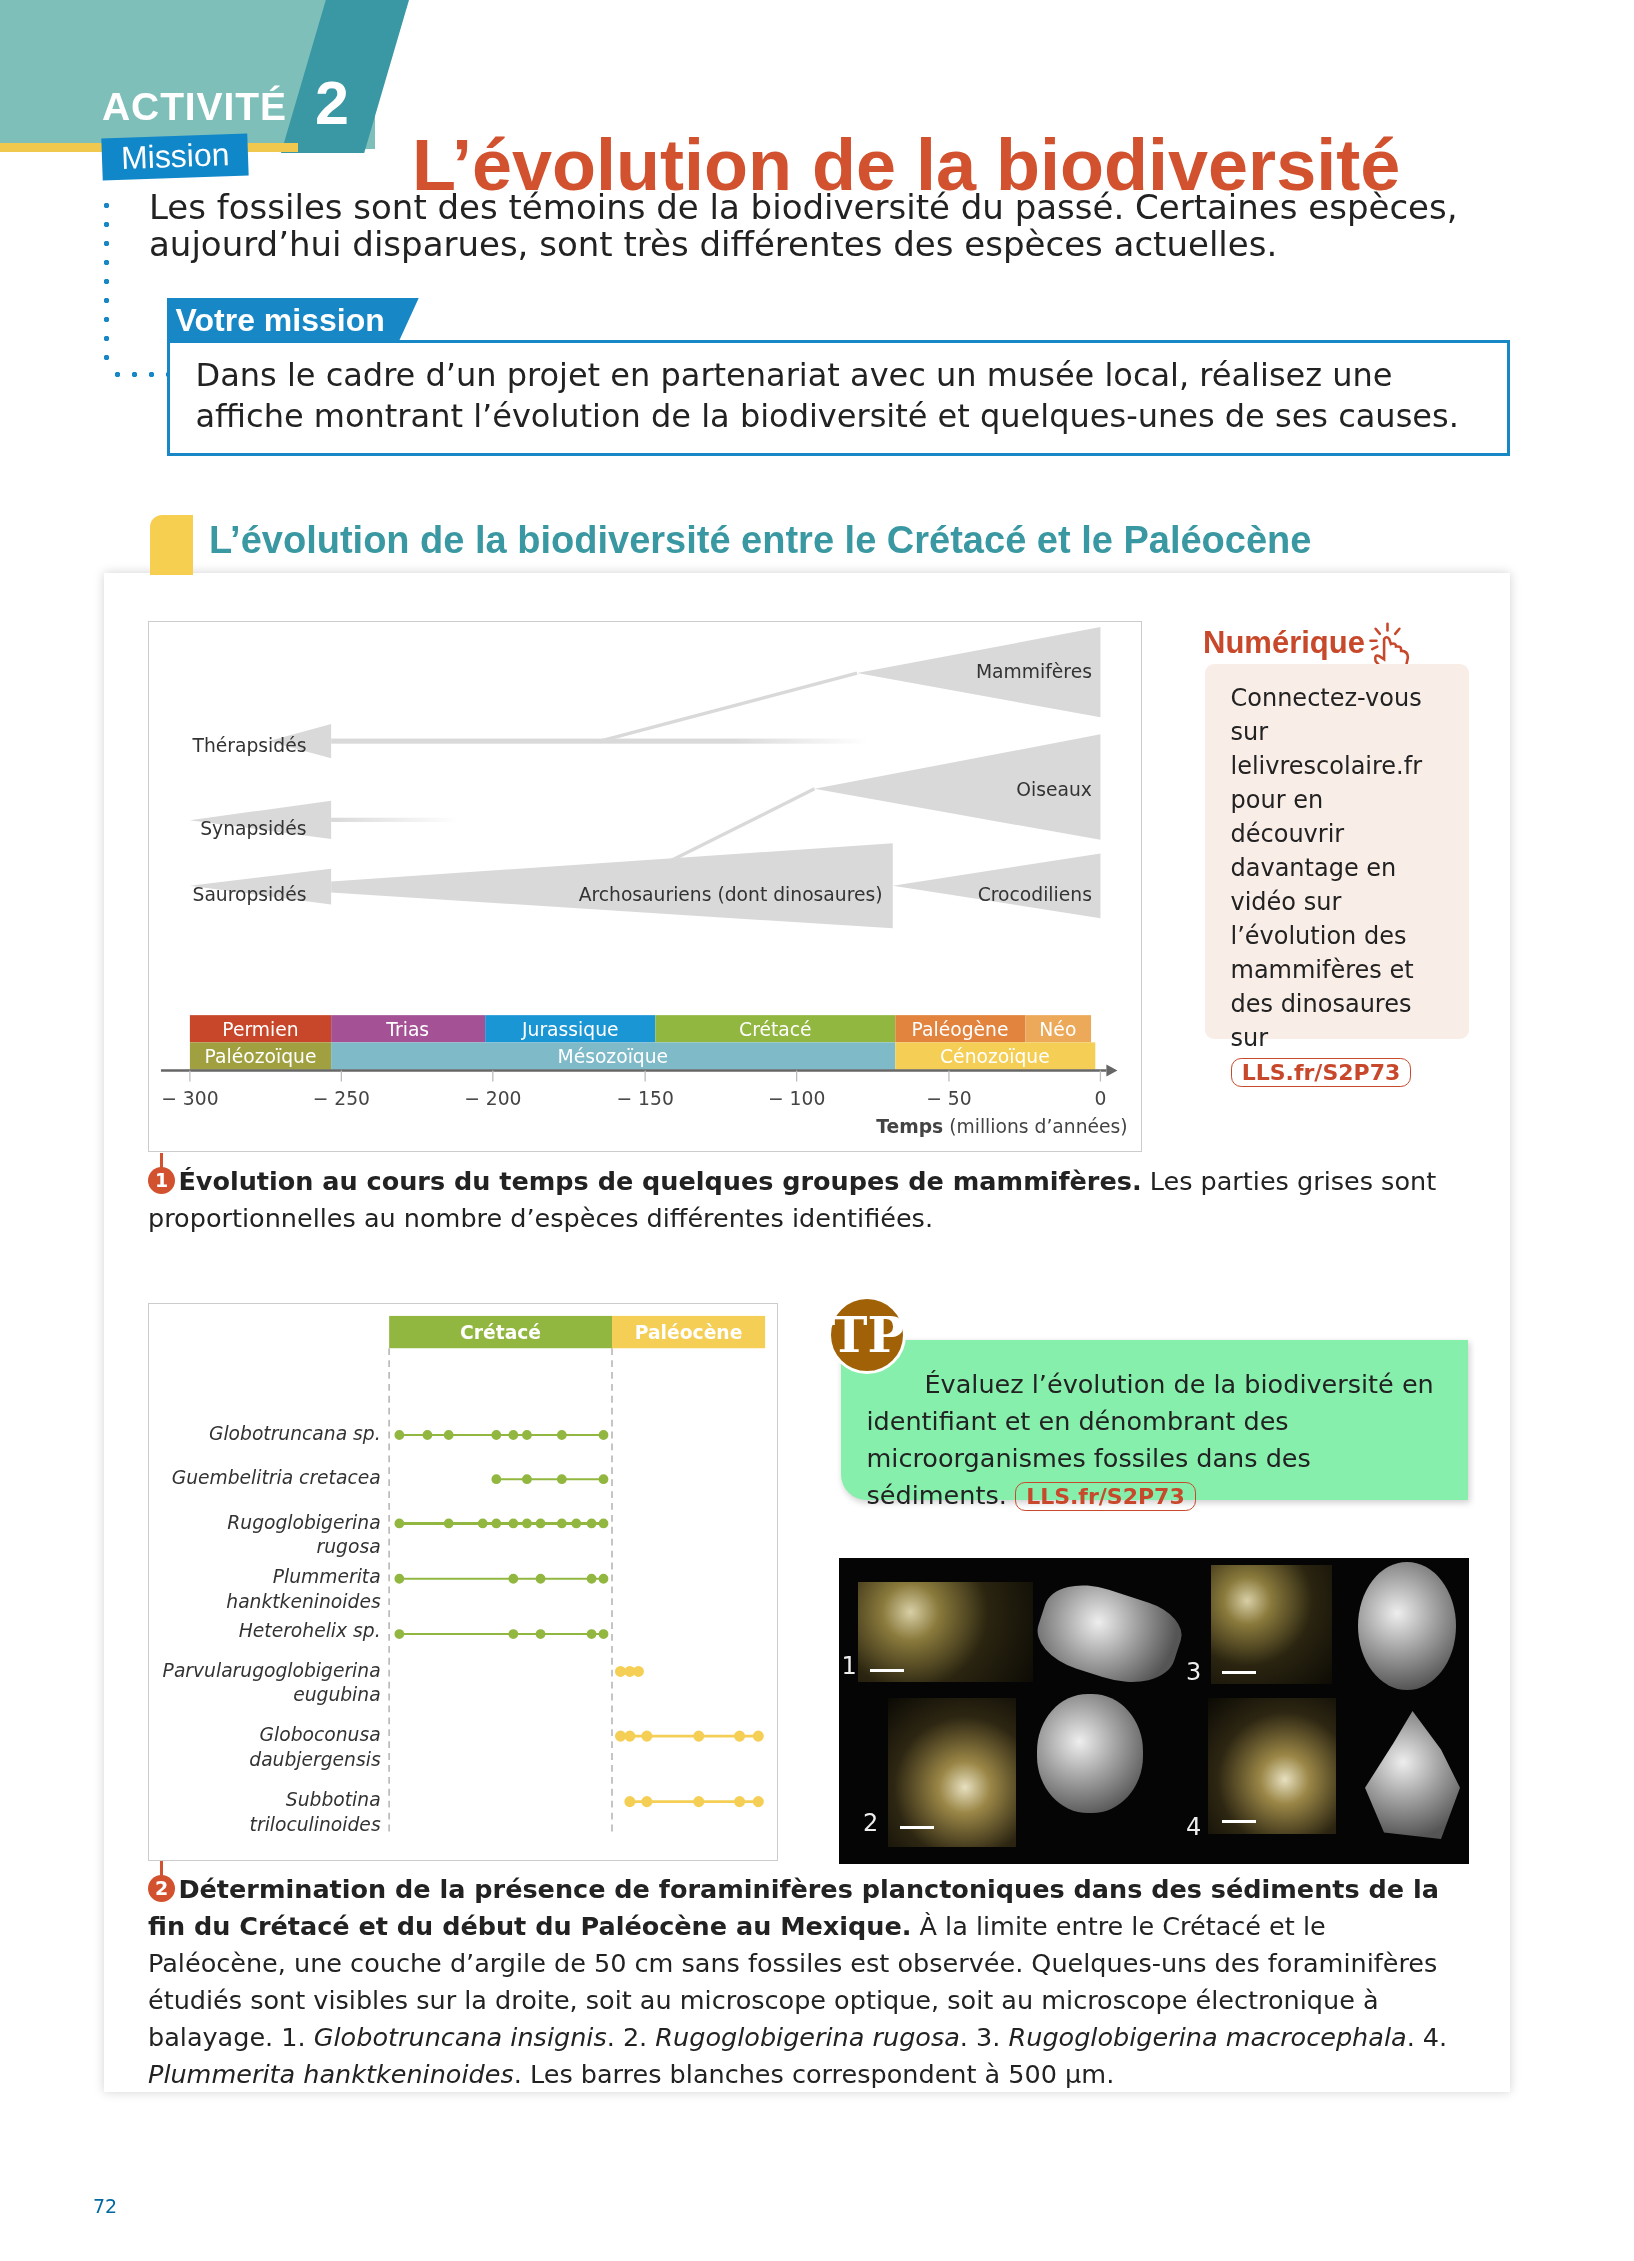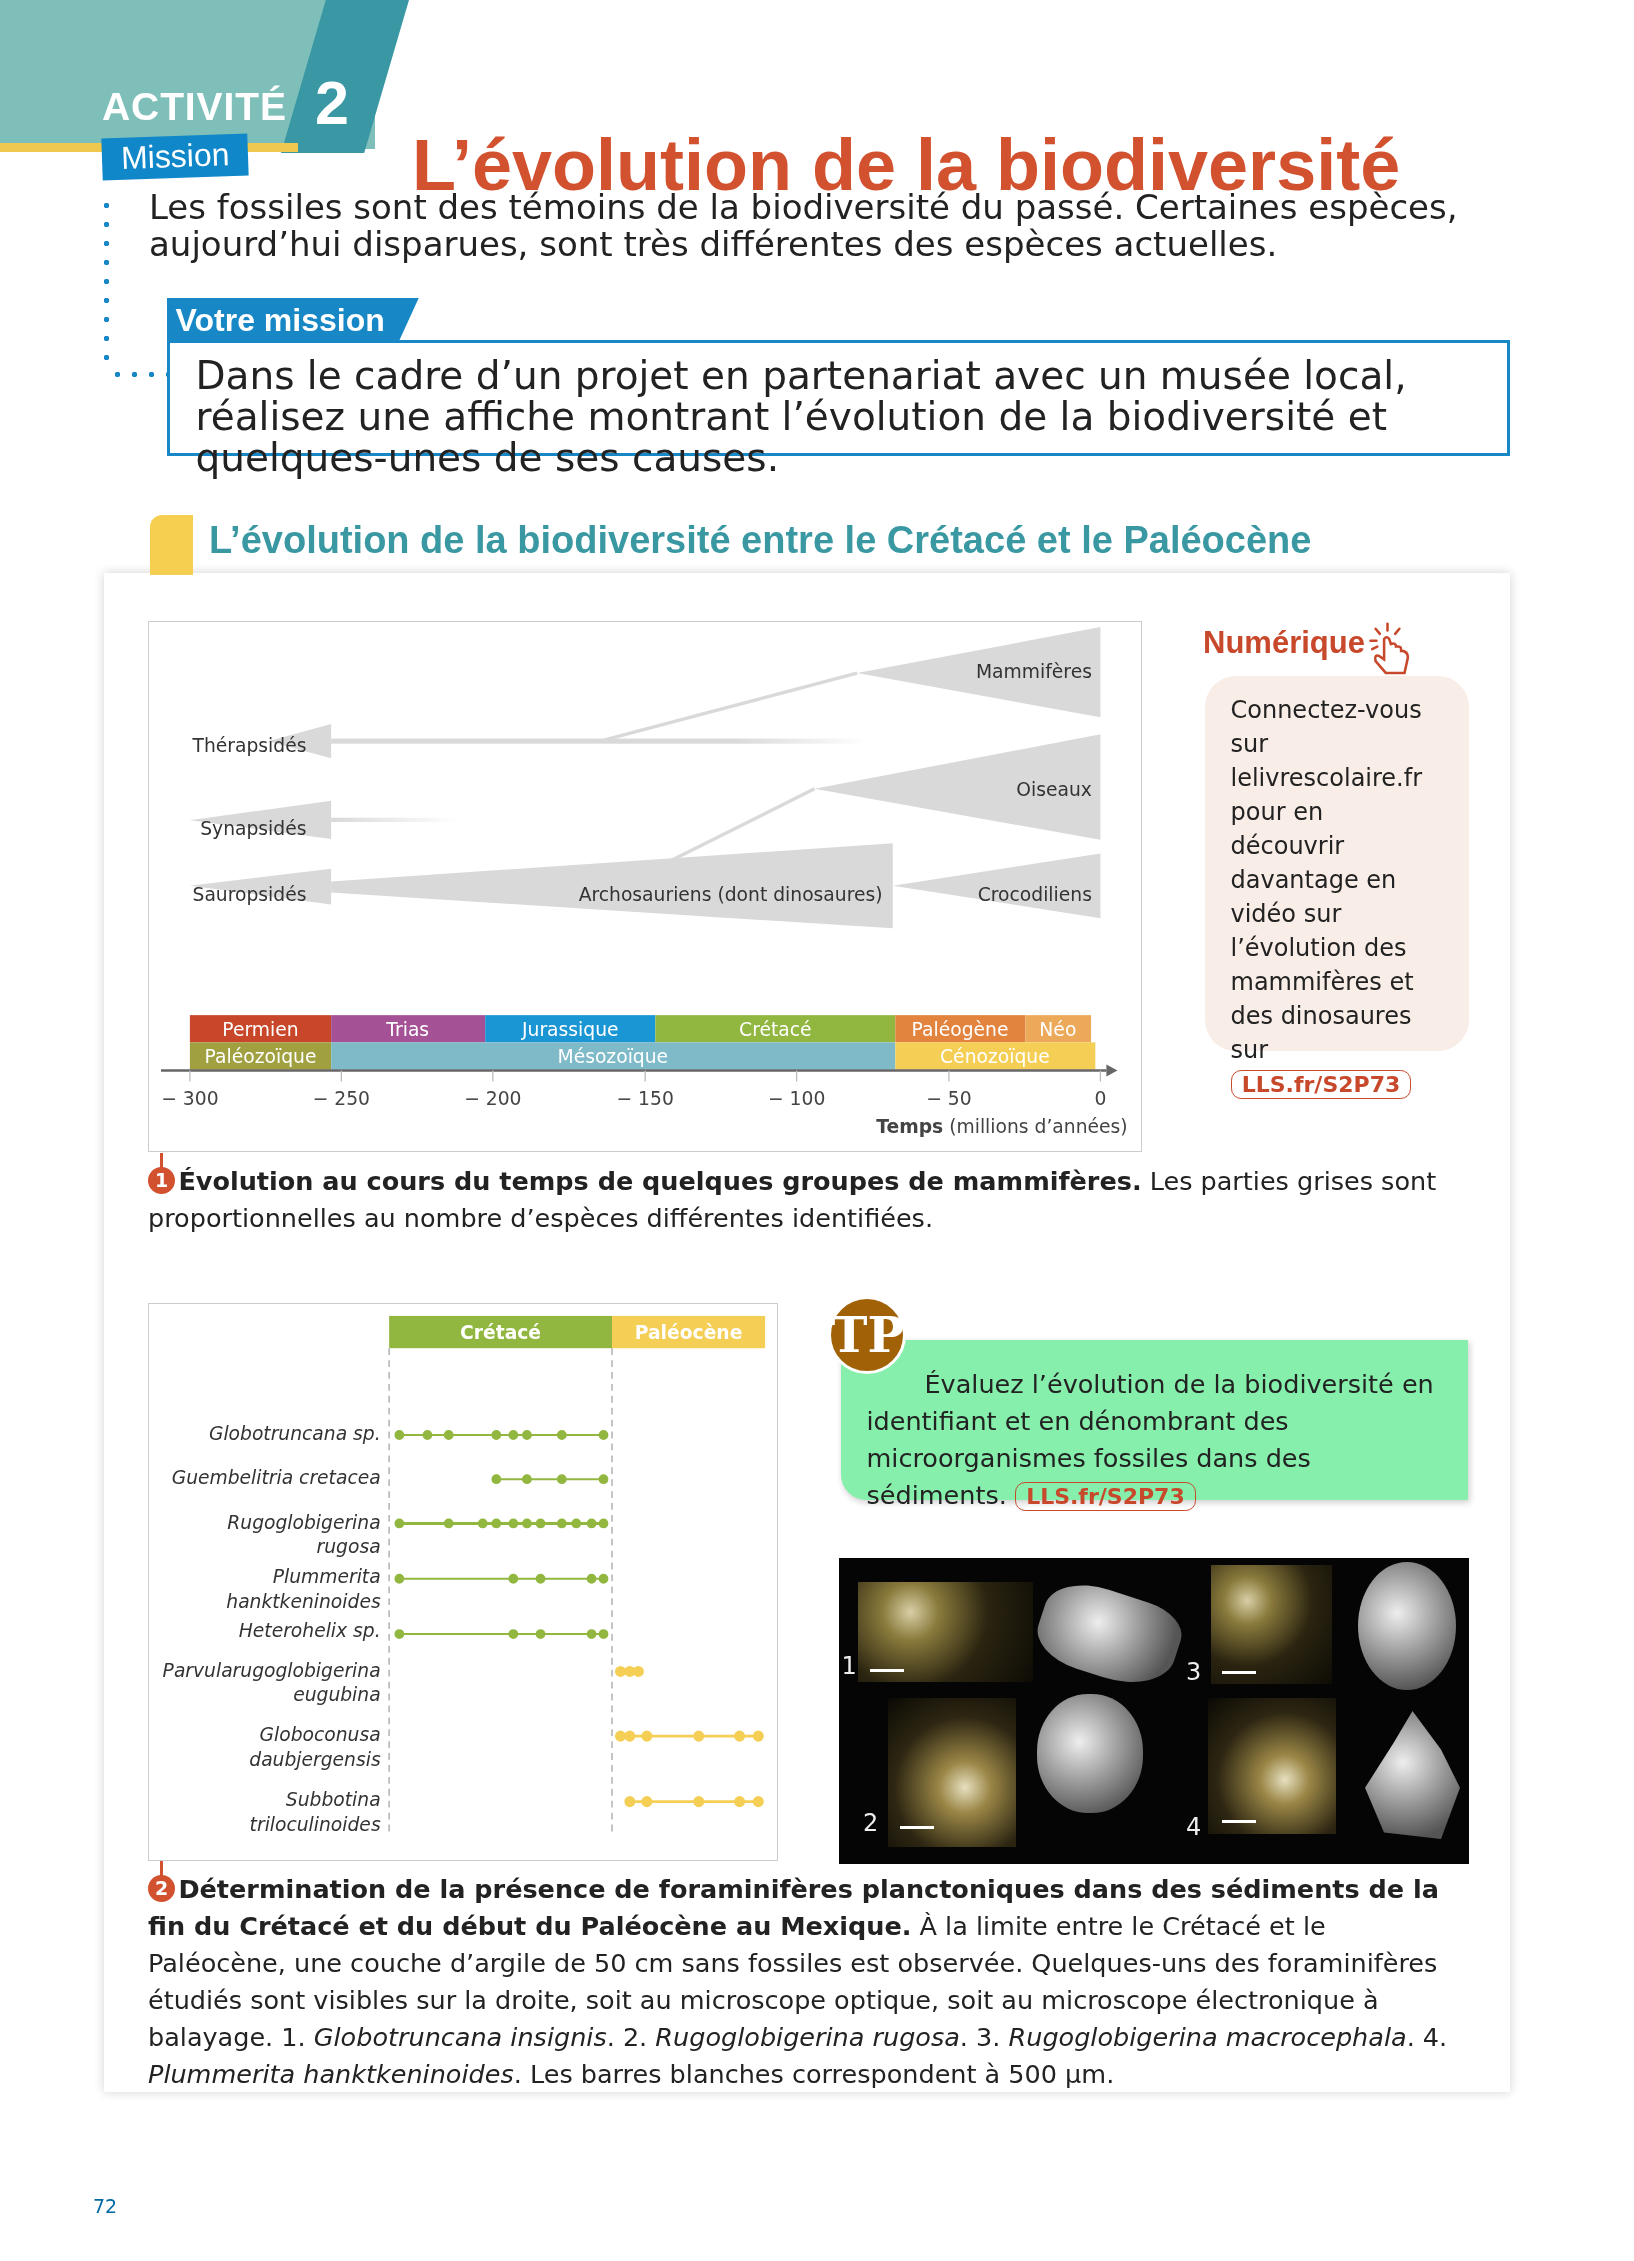--- a/index.html
+++ b/index.html
@@ -18,36 +18,36 @@
 
   
   .dotline { position: absolute; left: 104px; top: 196px; width: 5.1px; height: 170px;
              background-image: radial-gradient(circle, #1787c6 2.6px, transparent 3px); background-size: 5.1px 19px; }
   .dotline-h { position: absolute; left: 109px; top: 372px; width: 60px; height: 5.1px;
                background-image: radial-gradient(circle, #1787c6 2.6px, transparent 3px); background-size: 17px 5.1px; }
   .intro { position: absolute; left: 149px; top: 189px; width: 1362px; font-size: 34px; line-height: 37px; color: #222; }
 
   .votre-tag { position: absolute; left: 167px; top: 298px; background: #1787c6; color: #fff; font-size: 32px; padding: 0 34px 0 8.5px; height: 44px; line-height: 44px; font-weight: bold;
                clip-path: polygon(0 0, 100% 0, 92% 100%, 0 100%); font-family: "Liberation Sans", sans-serif; }
-  .votre-box { position: absolute; left: 167px; top: 340px; width: 1343px; height: 116px; border: 3.4px solid #1787c6; padding: 12px 25.5px; font-size: 39px; line-height: 41px; color: #222; }
+  .votre-box { position: absolute; left: 167px; top: 340px; width: 1343px; height: 116px; border: 3.4px solid #1787c6; padding: 12px 25.5px; font-size: 32px; line-height: 41px; color: #222; }
 
   
   .sec-marker { position: absolute; left: 150px; top: 515px; width: 43px; height: 60px; background: #f6cf51; border-top-left-radius: 12px; }
   .sec-title { position: absolute; left: 209px; top: 519px; font-size: 38px; font-weight: bold; color: #3a98a2; font-family: "Liberation Sans", sans-serif; }
 
   
   .card { position: absolute; left: 104px; top: 573px; width: 1406px; height: 1519px; background: #fff; box-shadow: 0 0 10.2px rgba(0,0,0,0.18); }
 
   
   .doc1 { position: absolute; left: 148px; top: 621px; width: 994px; height: 531px; border: 1.7px solid #ccc; background:#fff; }
   .doc1 svg { position: absolute; left: 0; top: 0; }
 
   .numerique-title { position: absolute; left: 1203px; top: 625px; font-size: 31px; font-weight: bold; color: #c7482a; font-family: "Liberation Sans", sans-serif; }
   .numerique-icon { position: absolute; left: 1362px; top: 620px; width: 51px; height: 60px; }
-  .numerique-box { position: absolute; left: 1205px; top: 664px; width: 264px; height: 375px; background: #f9ede7; border-radius: 31px; padding: 17px 25.5px; font-size: 24px; line-height: 34px; color: #222; margin-top: 12px; }
+  .numerique-box { position: absolute; left: 1205px; top: 664px; width: 264px; height: 375px; background: #f9ede7; border-radius: 9px; padding: 17px 25.5px; font-size: 24px; line-height: 34px; color: #222; }
   .lls-badge { display: inline-block; border: 1.7px solid #c7482a; border-radius: 10.2px; color: #c7482a; font-weight: bold; padding: 0 10.2px; line-height: 27px; font-size: 22px; }
 
   .caption { position: absolute; font-size: 25.5px; line-height: 37px; color: #222; }
   .caption b { font-weight: bold; }
   .num-badge { display: inline-block; width: 27px; height: 27px; border-radius: 50%; background: #d2512e; color: #fff; font-size: 19px; font-weight: bold; text-align: center; line-height: 27px; vertical-align: 2.6px; margin-right: 3.4px; }
   .num-stem { position: absolute; width: 2.6px; height: 15.3px; background: #d2512e; }
 
   
   .doc2 { position: absolute; left: 148px; top: 1303px; width: 630px; height: 558px; border: 1.7px solid #ccc; background: #fff; }
   .doc2 svg { position: absolute; left: 0; top: 0; }

